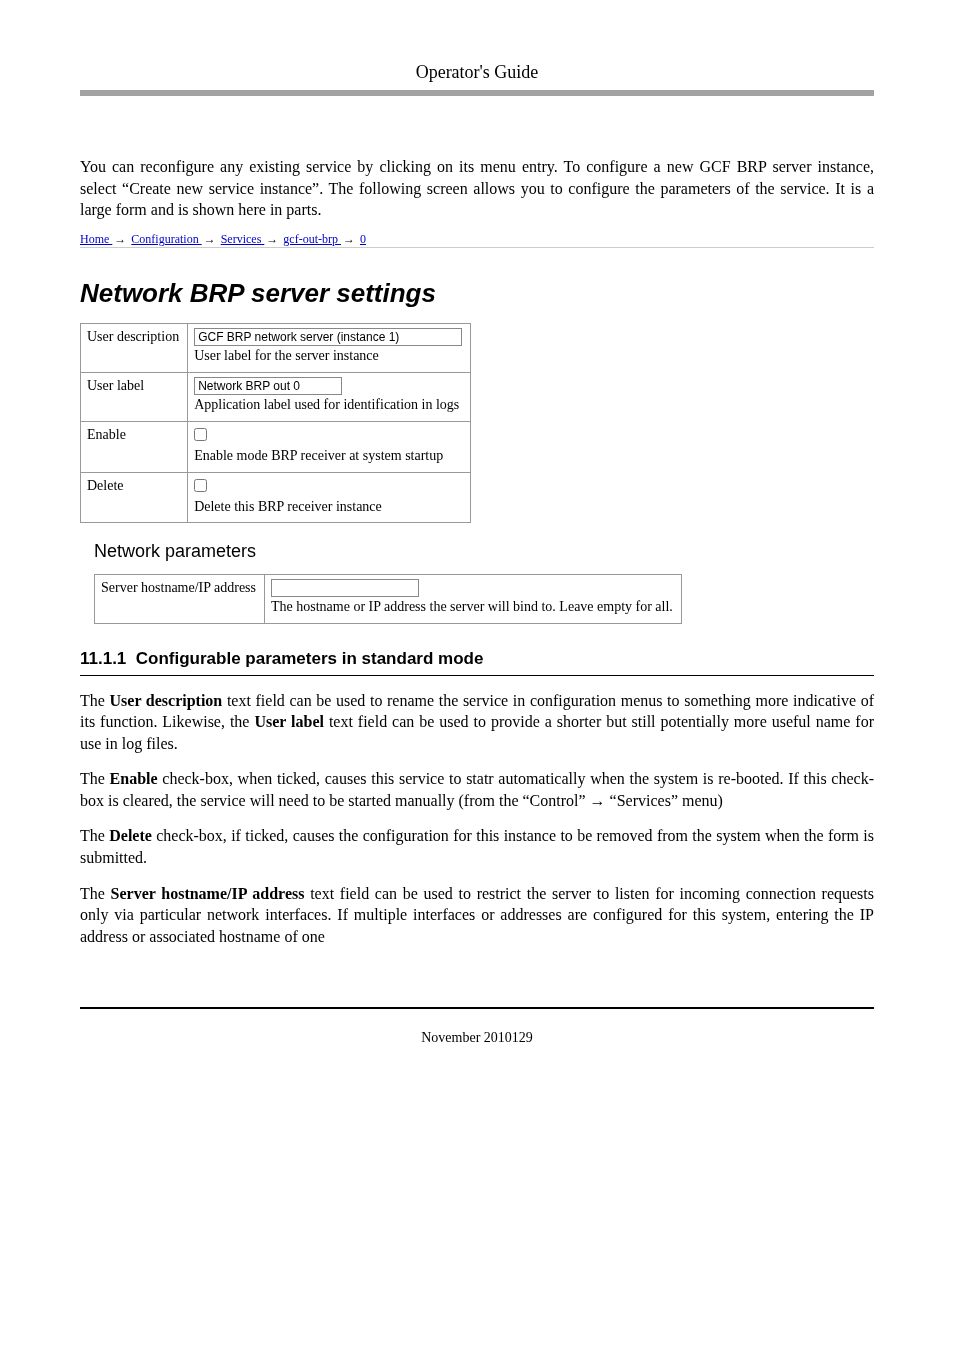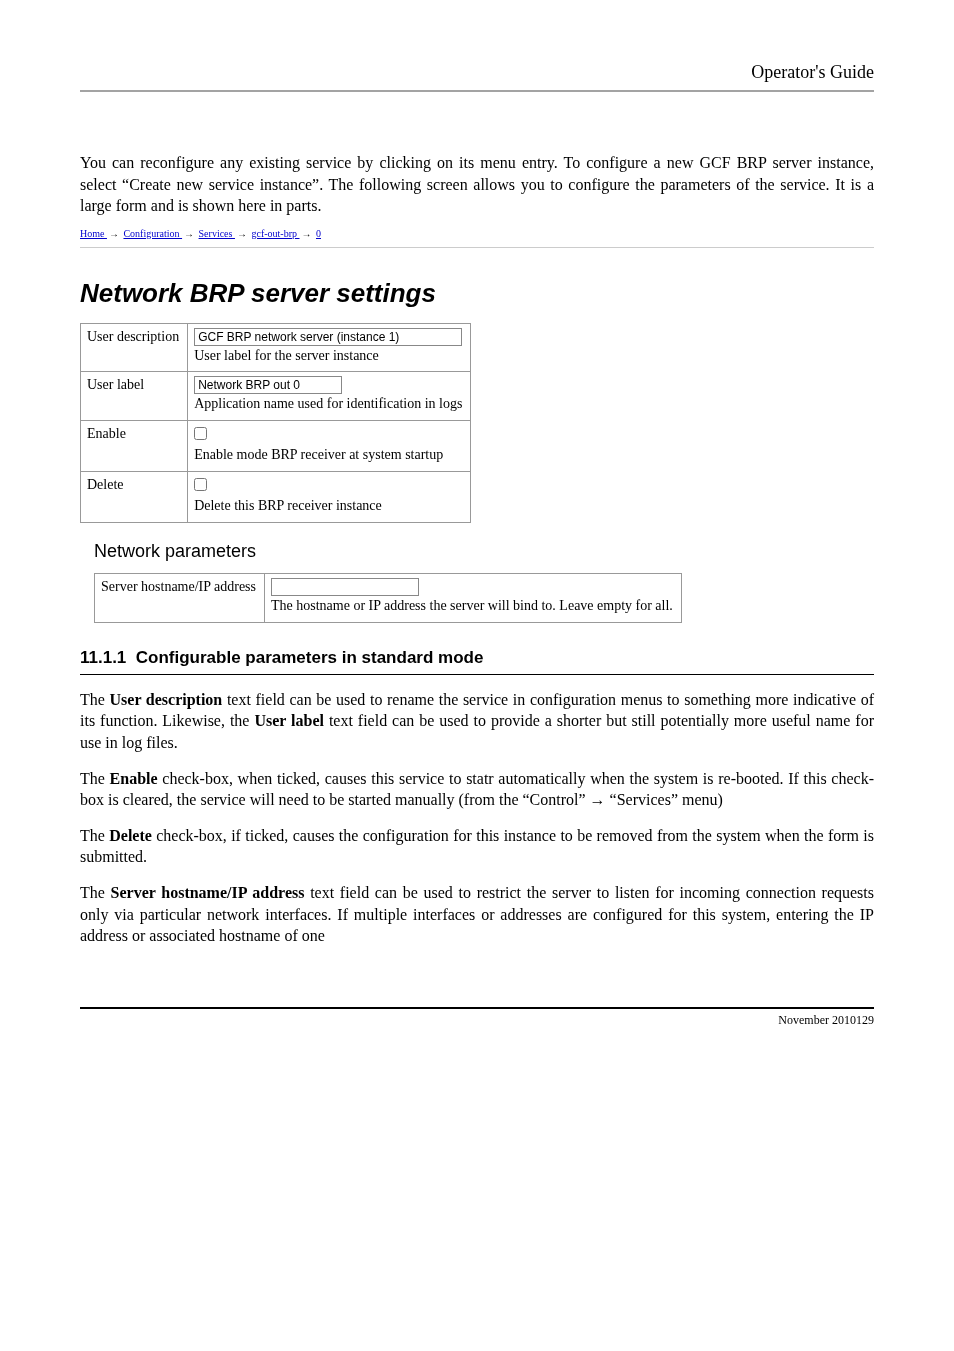--- a/index.html
+++ b/index.html
@@ -4,34 +4,34 @@
 <style>
   body {
     font-family: Georgia, 'Times New Roman', serif;
     margin: 0;
     padding: 60px 80px 40px 80px;
     color: #000;
     font-size: 16px;
     line-height: 1.35;
   }
   .header {
-    text-align: right;
+    text-align: center;
     font-size: 18px;
-    border-bottom: 2px solid #a3a3a3;
+    border-bottom: 6px solid #a3a3a3;
     padding-bottom: 6px;
     margin-bottom: 60px;
   }
   .intro {
     text-align: justify;
     margin-bottom: 8px;
   }
   .breadcrumb {
     margin: 10px 0 16px 0;
-    font-size: 10px;
-    padding-bottom: 6px;
+    font-size: 12px;
+    padding-bottom: 0;
     border-bottom: 1px solid #ccc;
   }
   .breadcrumb a {
     color: #0000cc;
     text-decoration: underline;
   }
   .breadcrumb .sep {
     color: #000;
     margin: 0 2px;
   }
@@ -77,24 +77,24 @@
     padding-bottom: 4px;
     border-bottom: 1px solid #000;
   }
   .body-p {
     text-align: justify;
     margin: 14px 0;
   }
   .footer {
     margin-top: 60px;
     border-top: 2px solid #000;
-    padding-top: 3px;
+    padding-top: 20px;
     display: flex;
-    justify-content: flex-end;
-    font-size: 12px;
+    justify-content: center;
+    font-size: 14px;
   }
 </style>
 </head>
 <body>
 
 <div class="header">Operator's Guide</div>
 
 <p class="intro">You can reconfigure any existing service by clicking on its menu entry. To configure a new GCF BRP server instance, select “Create new service instance”. The following screen allows you to configure the parameters of the service.  It is a large form and is shown here in parts.</p>
 
 <div class="breadcrumb">
@@ -113,21 +113,21 @@
     <td>User description</td>
     <td>
       <input class="field" style="width: 260px;" value="GCF BRP network server (instance 1)"><br>
       <span>User label for the server instance</span>
     </td>
   </tr>
   <tr>
     <td>User label</td>
     <td>
       <input class="field" style="width: 140px;" value="Network BRP out 0"><br>
-      <span>Application name used for identification in logs</span>
+      <span>Application label used for identification in logs</span>
     </td>
   </tr>
   <tr>
     <td>Enable</td>
     <td>
       <input type="checkbox" class="cb" style=""><br>
       <span>Enable mode BRP receiver at system startup</span>
     </td>
   </tr>
   <tr>

